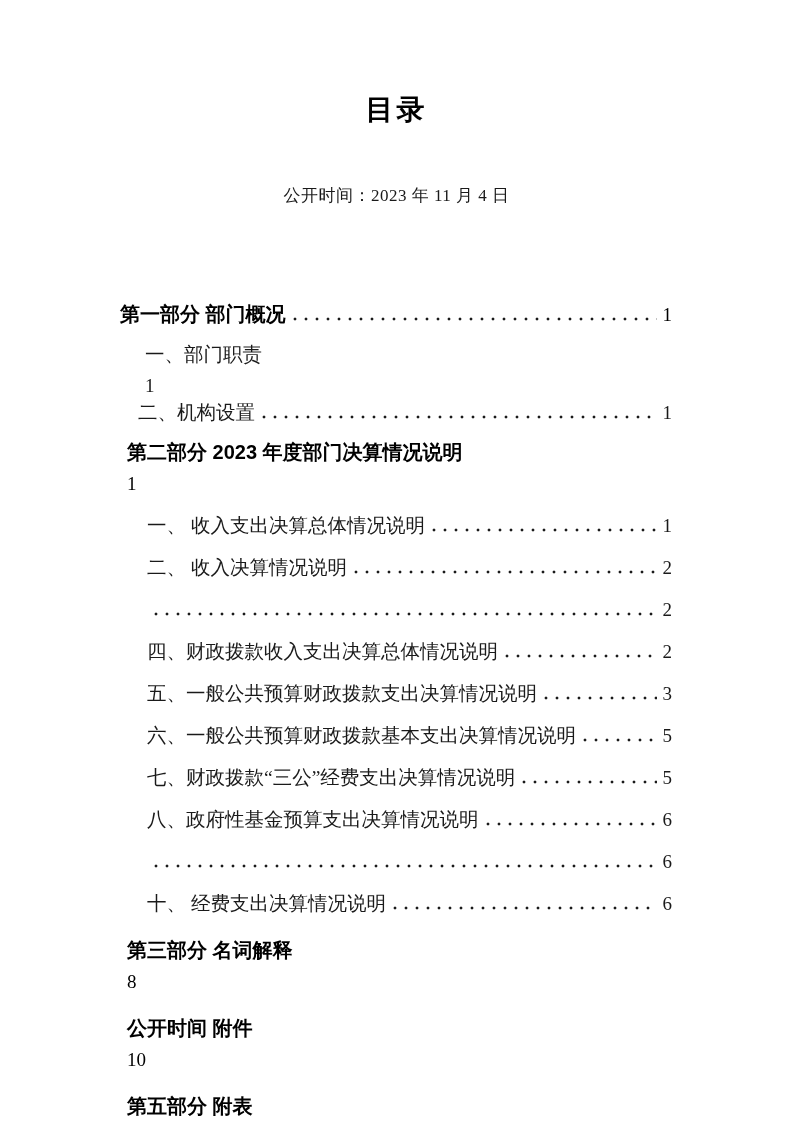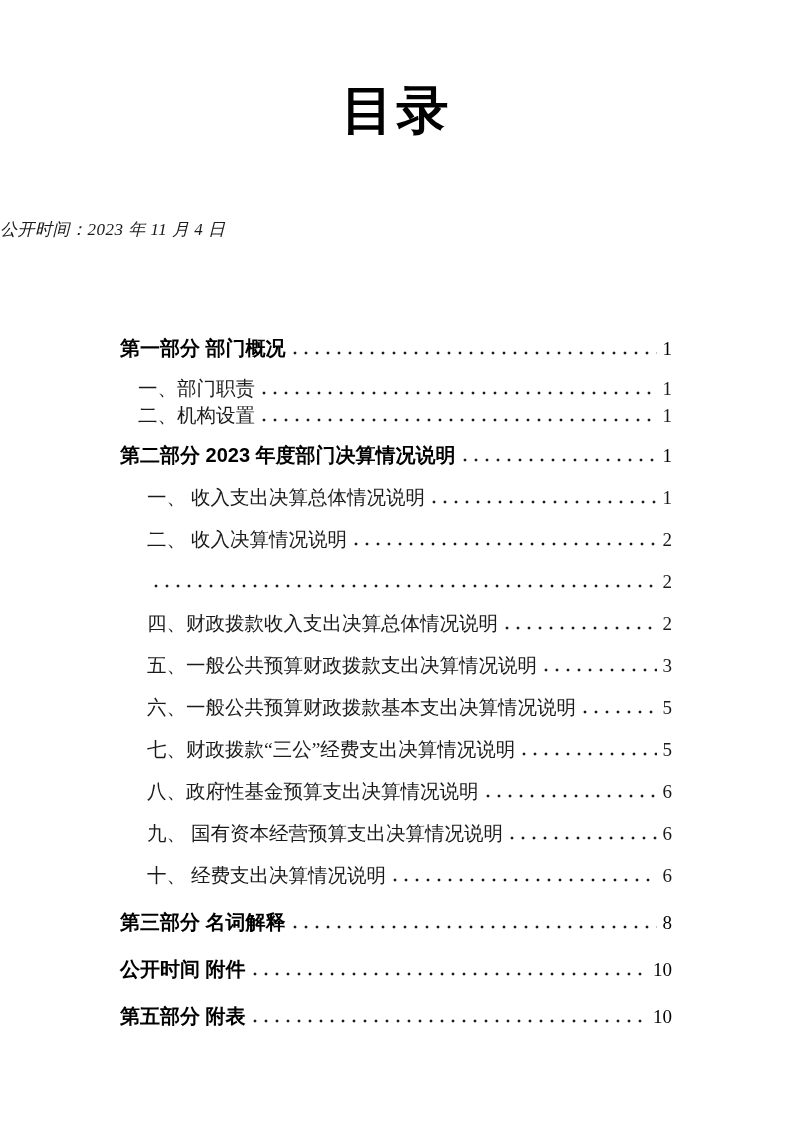--- a/index.html
+++ b/index.html
@@ -12,55 +12,54 @@
     background: #ffffff;
     color: #1a1a1a;
     font-family: "Liberation Serif", "DejaVu Serif", serif;
     overflow: hidden;
   }
   .doc-title {
     margin-top: 86px;
     text-align: center;
     font-family: "Liberation Sans", "DejaVu Sans", sans-serif;
     font-weight: 700;
-    font-size: 52px;
+    font-size: 28px;
     line-height: 48px;
     letter-spacing: 3px;
     color: #000000;
   }
   .publish-date {
-    margin-top: 84px;
-    text-align: left;
+    margin-top: 50px;
+    text-align: center;
     font-size: 17px;
     line-height: 23px;
     letter-spacing: 0.5px;
-    font-style: italic;
   }
   .toc {
     margin: 94px 121px 0 120px;
     text-align: center;
   }
   .toc-row {
     display: flex;
     align-items: baseline;
     font-size: 19.5px;
     line-height: 27px;
     white-space: pre;
   }
   .toc-row.bold {
     font-weight: 700;
     font-size: 20px;
     font-family: "Liberation Sans", "DejaVu Sans", sans-serif;
     color: #000000;
   }
   .indent-1 { padding-left: 18px; }
   .indent-2 { padding-left: 27px; }
-  .gap-13 { margin-top: 13px; }
+  .gap-13 { margin-top: 13px; flex-direction: column; }
   .gap-15 { margin-top: 15px; }
-  .gap-20 { margin-top: 20px; }
+  .gap-20 { margin-top: 20px; flex-direction: column; }
   .toc-label { flex: 0 0 auto; }
   .leader {
     flex: 1 1 auto;
     height: 4px;
     margin: 0 6px 0 7px;
     background-image: radial-gradient(circle at 2px 2px, #1a1a1a 1.25px, rgba(0,0,0,0) 1.7px);
     background-size: 11px 4px;
     background-repeat: repeat-x;
     background-position: left center;
   }
@@ -147,21 +146,20 @@
       <span class="toc-page">5</span>
     </div>
 
     <div class="toc-row indent-2 gap-15">
       <span class="toc-label">八、政府性基金预算支出决算情况说明</span>
       <span class="leader"></span>
       <span class="toc-page">6</span>
     </div>
 
     <div class="toc-row indent-2 gap-15">
-      <span class="toc-label">九、 国有资本经营预算支出决算情况说明</span>
       <span class="leader"></span>
       <span class="toc-page">6</span>
     </div>
 
     <div class="toc-row indent-2 gap-15">
       <span class="toc-label">十、 经费支出决算情况说明</span>
       <span class="leader"></span>
       <span class="toc-page">6</span>
     </div>
 

